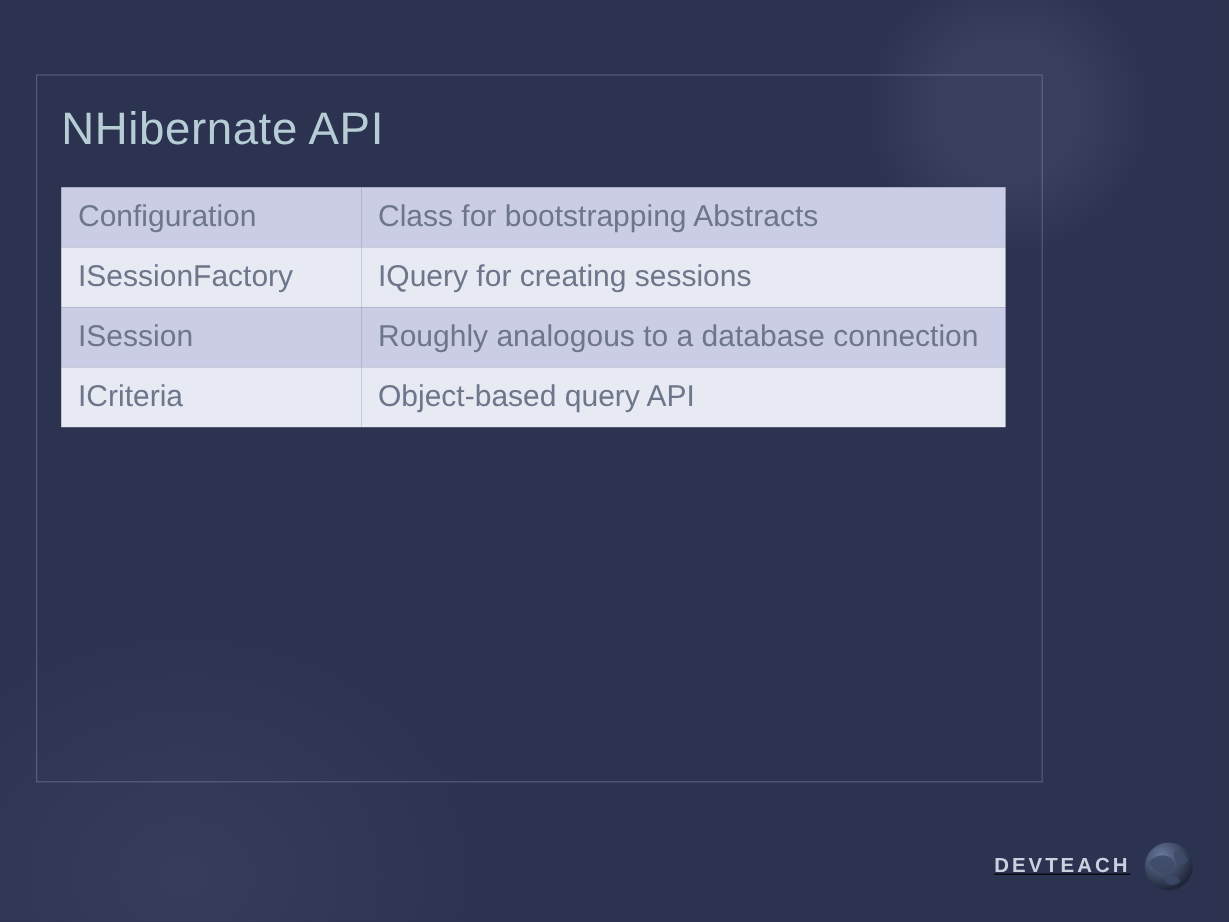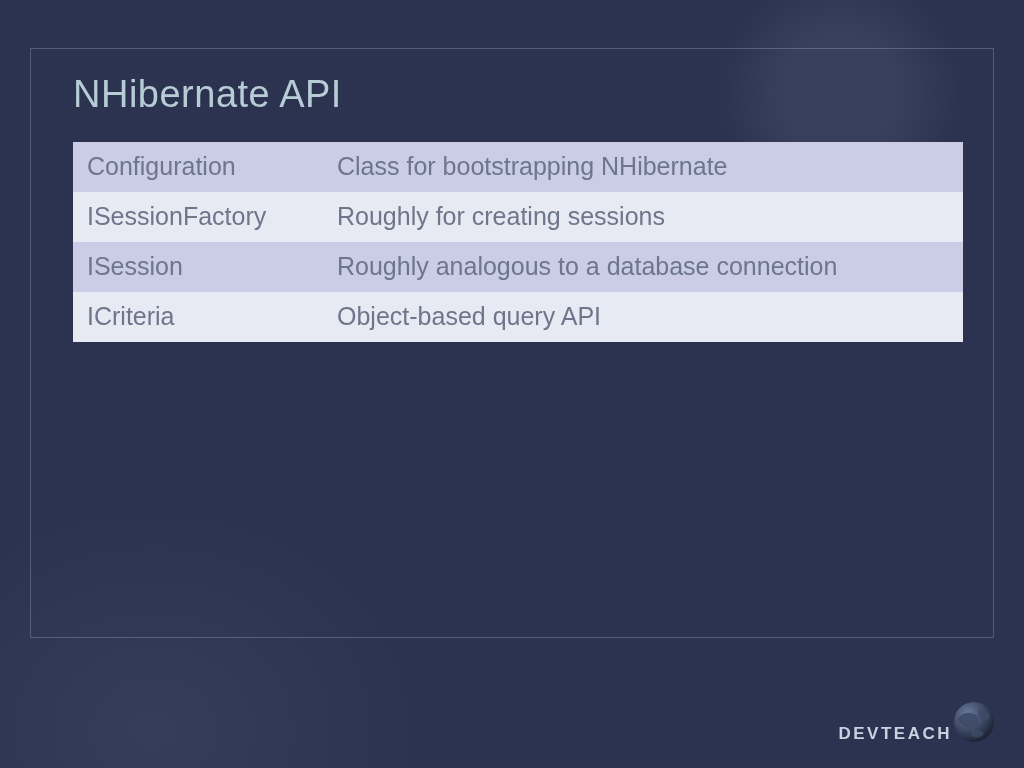--- a/index.html
+++ b/index.html
@@ -8,25 +8,25 @@
     background: #2c3350;
     background-image:
       radial-gradient(circle at 82% 12%, rgba(90,100,130,0.25) 0px, rgba(90,100,130,0.25) 60px, transparent 120px),
       radial-gradient(ellipse at 15% 95%, rgba(70,80,110,0.35) 0px, transparent 260px);
     font-family: Arial, Helvetica, sans-serif;
     position: relative;
   }
   .panel {
     position: absolute;
     left: 30px;
-    top: 48px;
-    width: 964px;
+    top: 62px;
+    width: 839px;
     height: 590px;
     border: 1px solid rgba(160,170,200,0.35);
-    padding: 24px 30px 30px 42px;
+    padding: 24px 30px 30px 20px;
   }
   .title {
     color: #b7cdd6;
     font-size: 38px;
     font-weight: 400;
     margin-bottom: 26px;
     letter-spacing: 0.5px;
   }
   table {
     width: 100%;
@@ -40,22 +40,23 @@
     line-height: 1.28;
   }
   tr.odd td  { background: #cacde5; }
   tr.even td { background: #e7e9f3; }
   td.col-name { width: 250px; }
   .footer {
     position: absolute;
     right: 28px;
     bottom: 24px;
     display: flex;
-    align-items: flex-end;
-    gap: 0;
+    align-items: center;
+    gap: 10px;
+    text-decoration: underline;
   }
   .brand {
     color: #c9d2e0;
     font-size: 17px;
     letter-spacing: 2.5px;
     font-weight: 600;
   }
   .globe {
     width: 44px; height: 44px;
     display: inline-block;
@@ -65,25 +66,25 @@
 </head>
 <body>
 
 <div class="panel">
   <div class="title">NHibernate API</div>
 
   <table>
     <tbody>
       <tr class="odd">
         <td class="col-name">Configuration</td>
-        <td>Class for bootstrapping NHibernate</td>
+        <td>Class for bootstrapping Abstracts</td>
       </tr>
       <tr class="even">
         <td class="col-name">ISessionFactory</td>
-        <td>Roughly for creating sessions</td>
+        <td>IQuery for creating sessions</td>
       </tr>
       <tr class="odd">
         <td class="col-name">ISession</td>
         <td>Roughly analogous to a database connection</td>
       </tr>
       <tr class="even">
         <td class="col-name">ICriteria</td>
         <td>Object-based query API</td>
       </tr>
     </tbody>

